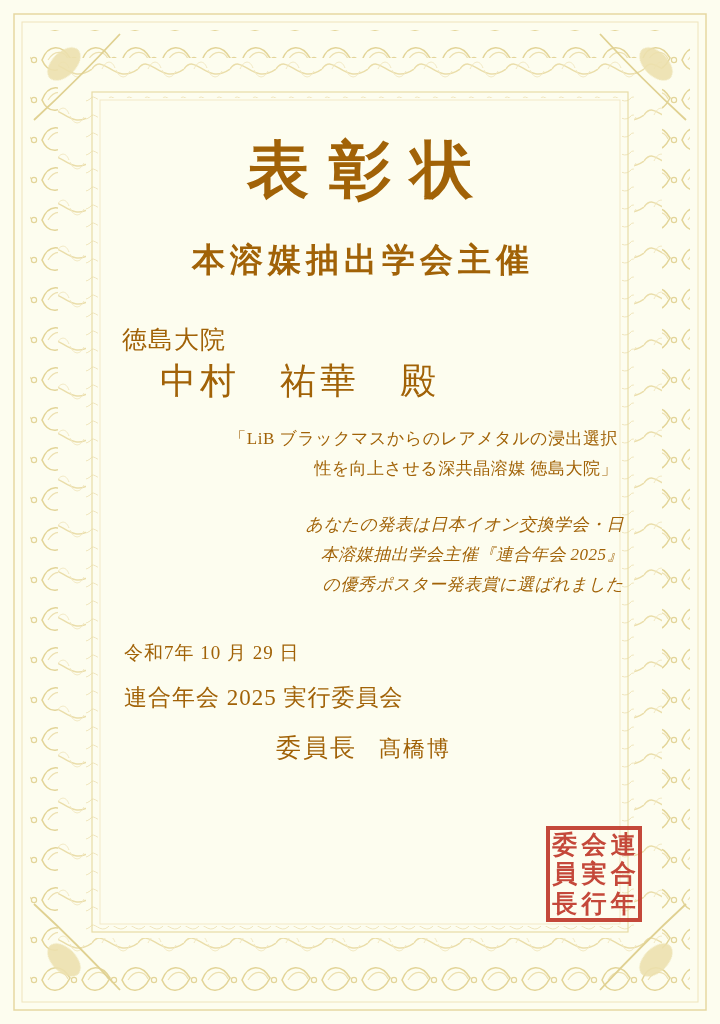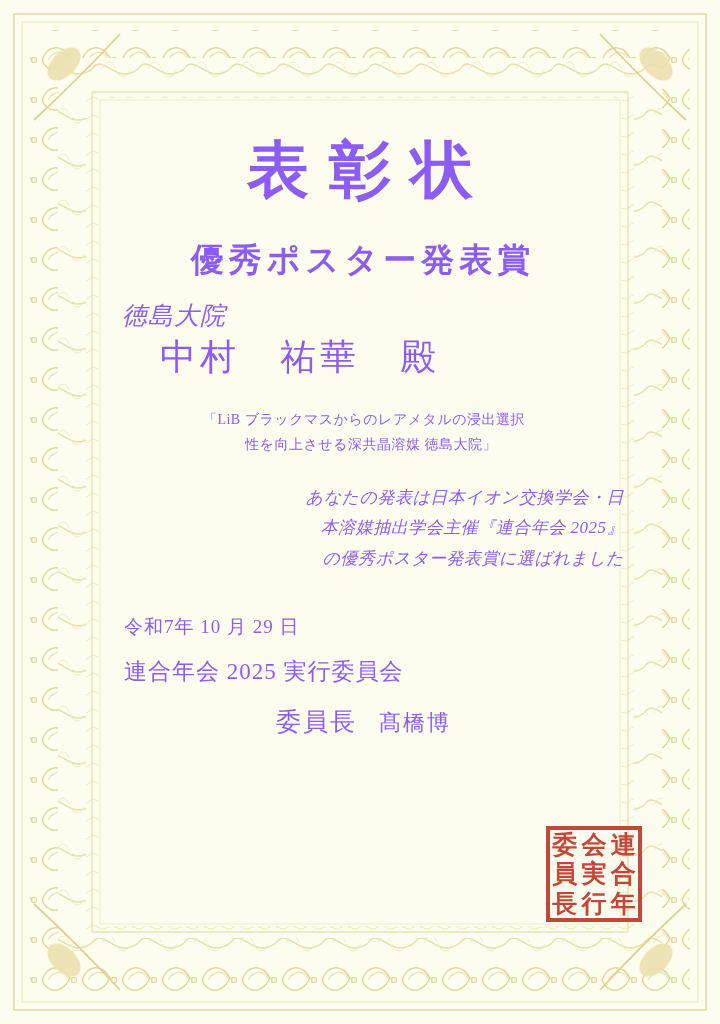--- a/index.html
+++ b/index.html
@@ -38,21 +38,21 @@
   }
 
   
   .content {
     position: absolute;
     left: 96px;
     top: 120px;
     width: 528px;
     height: 800px;
     text-align: center;
-    color: #8b5cf6;
+    color: #a16207;
   }
 
   .title {
     font-size: 62px;
     letter-spacing: 20px;
     font-weight: 700;
     margin: 16px 0 0 0;
     padding-left: 20px;
     line-height: 1.1;
     font-family: "DejaVu Serif", "Liberation Serif", serif;
@@ -61,45 +61,44 @@
   .award-name {
     font-size: 33px;
     letter-spacing: 5px;
     margin-top: 34px;
     font-weight: 600;
     padding-left: 6px;
   }
 
   .affiliation {
     font-size: 25px;
-    margin-top: 16px;
+    margin-top: 40px;
     text-align: left;
     padding-left: 26px;
     letter-spacing: 1px;
-    font-style: italic;
   }
 
   .recipient {
     font-size: 36px;
     margin-top: 1px;
     text-align: left;
     padding-left: 64px;
     letter-spacing: 4px;
     font-weight: 400;
   }
   .recipient .honorific {
     margin-left: 40px;
   }
 
   .paper-title {
-    font-size: 14px;
-    margin-top: 26px;
+    font-size: 17px;
+    margin-top: 18px;
     line-height: 1.75;
     letter-spacing: 0.5px;
-    text-align: center;
+    text-align: right;
     padding: 0 6px 0 14px;
   }
   .paper-title .line2 {
     display: block;
     padding-left: 14px;
   }
 
   .body-text {
     font-size: 17px;
     margin-top: 26px;
@@ -217,21 +216,21 @@
         <ellipse cx="656" cy="64" rx="20" ry="12" transform="rotate(45 656 64)"></ellipse>
         <ellipse cx="64" cy="960" rx="20" ry="12" transform="rotate(45 64 960)"></ellipse>
         <ellipse cx="656" cy="960" rx="20" ry="12" transform="rotate(-45 656 960)"></ellipse>
       </g>
     </svg>
   </div>
 
   <div class="content">
     <div class="title">表彰状</div>
 
-    <div class="award-name">優秀ポスター発表賞</div>
+    <div class="award-name">本溶媒抽出学会主催</div>
 
     <div class="affiliation">徳島大院</div>
 
     <div class="recipient">
       <span>中村　祐華</span><span class="honorific">殿</span>
     </div>
 
     <div class="paper-title">
       <span class="line1">「LiB ブラックマスからのレアメタルの浸出選択</span>
       <span class="line2">性を向上させる深共晶溶媒 徳島大院」</span>

